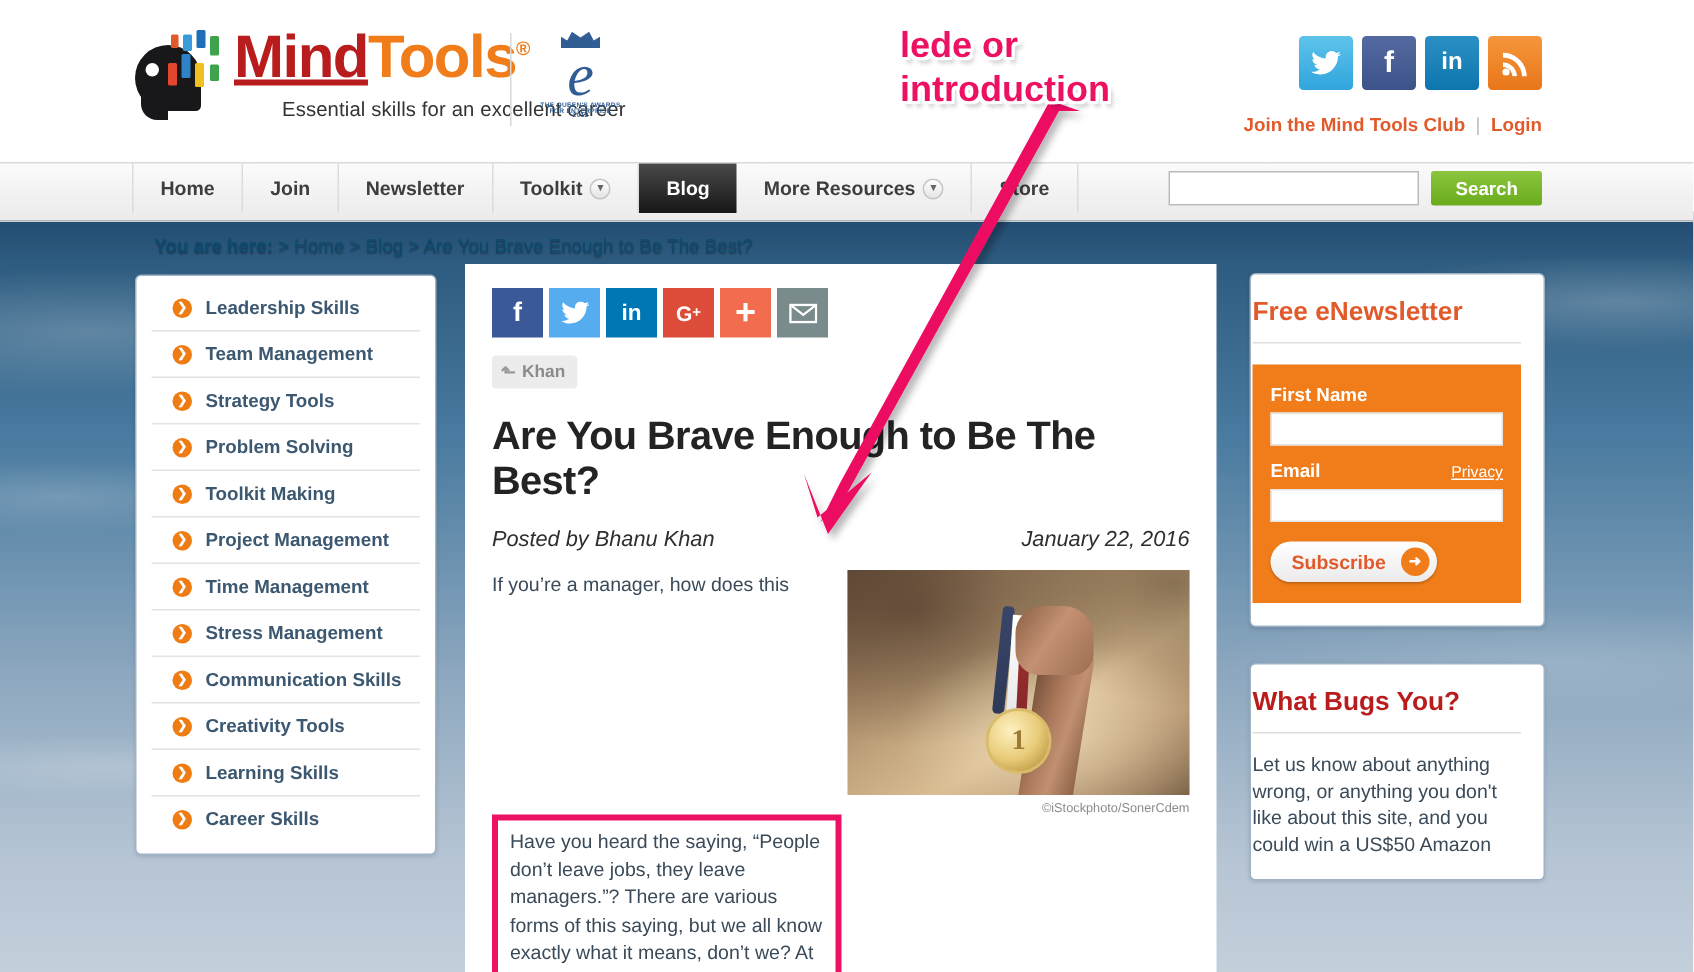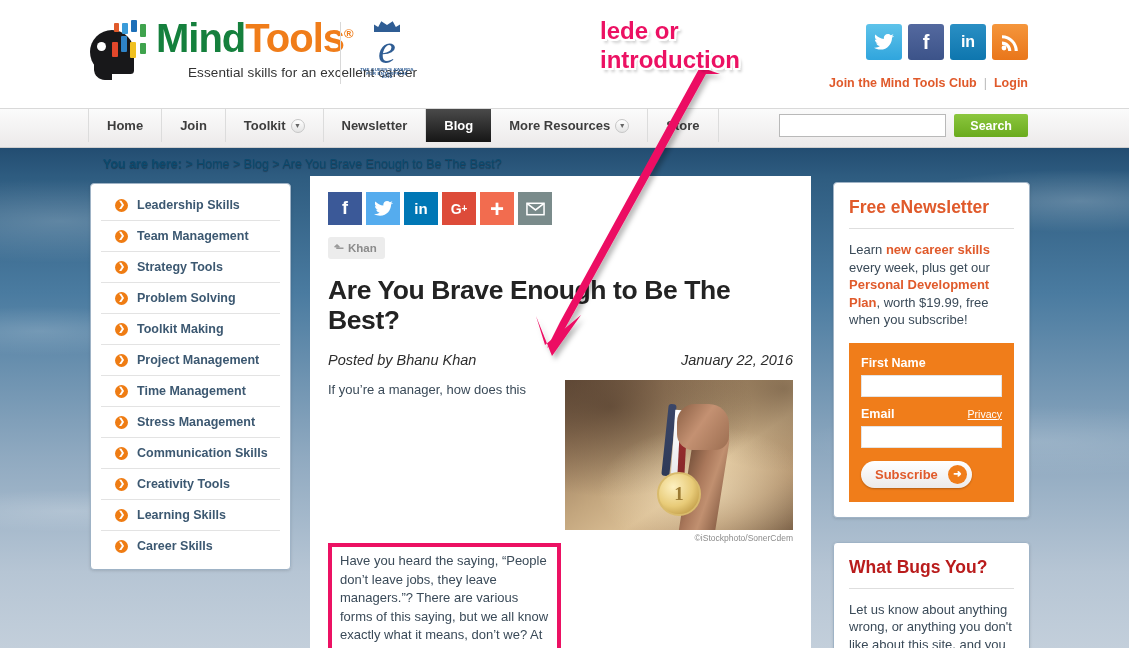--- a/index.html
+++ b/index.html
@@ -48,21 +48,21 @@
   .b2 { left:33px; top:18px; width:6px; height:16px; background:#2e83c7; }
   .b3 { left:42px; top:24px; width:6px; height:16px; background:#f0c020; }
   .b4 { left:34px; top:5px;  width:6px; height:11px; background:#3a9bd9; }
   .b5 { left:43px; top:2px;  width:6px; height:12px; background:#1d6fb8; }
   .b6 { left:52px; top:6px;  width:6px; height:13px; background:#3fa34d; }
   .b7 { left:52px; top:25px; width:6px; height:11px; background:#3fa34d; }
   .b8 { left:26px; top:5px;  width:5px; height:9px;  background:#e05a2b; }
 
   .wordmark { margin-left:8px; }
   .wm-line1 { font-size:40px; font-weight:bold; letter-spacing:-1px; line-height:1; }
-  .wm-mind { color:#15803d; }
+  .wm-mind { color:#b91c1c;text-decoration:underline; }
   .wm-tools { color:#f07d1a; }
   .wm-reg { font-size:13px; vertical-align:super; color:#f07d1a; }
   .wm-line2 {
     font-size:13.5px; color:#333; margin-top:7px; margin-left:32px;
     letter-spacing:.1px;
   }
 
   .divider-v {
     position:absolute; left:340px; top:22px; width:1px; height:62px;
     background:#d8d8d8;
@@ -259,21 +259,21 @@
     font-size:8.5px; color:#8b8b8b; text-align:right; margin-top:3px;
   }
   .art-body {
     clear:none; font-size:13px; line-height:1.5; color:#3a4a58; margin:0;
   }
 
   
   .right-col { position:absolute; left:833px; top:182px; width:197px; z-index:4; }
   .panel {
     background:#ffffff; border:1px solid #9fb3c6; border-radius:4px;
-    padding:14px 15px 15px 15px; box-shadow:0 1px 3px rgba(0,0,0,.12);
+    padding:14px 15px 15px 1px; box-shadow:0 1px 3px rgba(0,0,0,.12);
   }
   .panel + .panel { margin-top:24px; }
   .panel-title {
     font-size:17.5px; font-weight:bold; color:#e05a2b; margin:0;
   }
   .panel-title.dark { color:#b91c1c; }
   .panel-hr { height:1px; background:#dedede; margin:10px 0 12px 0; }
   .panel-text { font-size:13px; line-height:1.35; color:#3a4a58; margin:0; }
   .panel-text b { color:#e05a2b; }
 
@@ -384,25 +384,25 @@
 
 <div class="navbar">
   <div class="navitems">
     <div class="navitem">
         <span>Home</span>
       </div>
     <div class="navitem">
         <span>Join</span>
       </div>
     <div class="navitem">
+        <span>Newsletter</span>
+      </div>
+    <div class="navitem">
         <span>Toolkit</span>
         <span class="caret">▼</span>
-      </div>
-    <div class="navitem">
-        <span>Newsletter</span>
       </div>
     <div class="navitem active">
         <span>Blog</span>
       </div>
     <div class="navitem">
         <span>More Resources</span>
         <span class="caret">▼</span>
       </div>
     <div class="navitem">
         <span>Store</span>
@@ -525,21 +525,20 @@
     <p class="art-body">If you’re a manager, how does this</p>
 
   </div>
 </div>
 
 <div class="right-col">
 
   <div class="panel">
     <h2 class="panel-title">Free eNewsletter</h2>
     <div class="panel-hr"></div>
-    <p class="panel-text"><span>Learn </span><b>new career skills</b><span> every week, plus get our </span><b>Personal Development Plan</b><span>, worth $19.99, free when you subscribe!</span></p>
 
     <div class="signup">
       <div class="su-row">
         <span class="su-label">First Name</span>
       </div>
       <input class="su-input" type="text" style="">
       <div class="su-row">
         <span class="su-label">Email</span>
         <span class="su-privacy">Privacy</span>
       </div>

